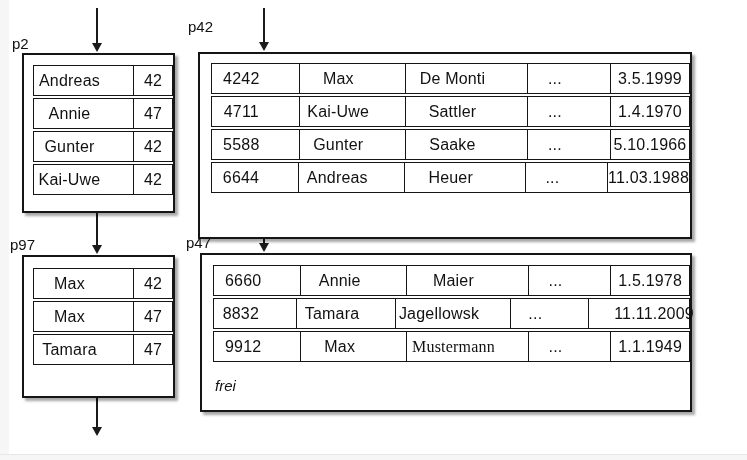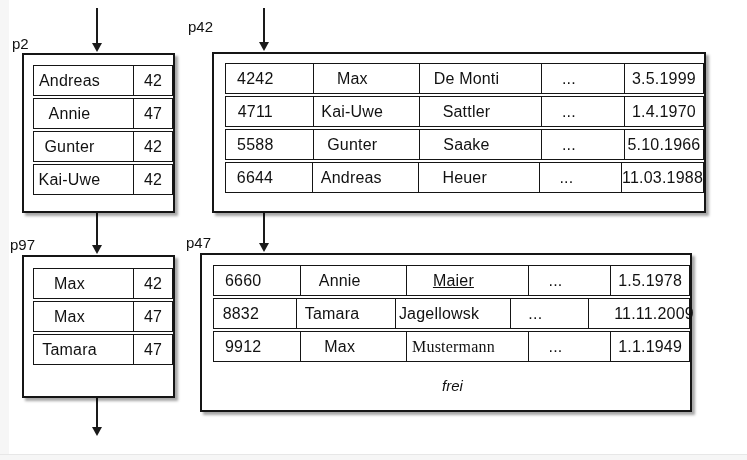--- a/index.html
+++ b/index.html
@@ -17,21 +17,21 @@
   .tbl{display:block;}
   .row{
     display:flex;border:1.5px solid #151515;box-sizing:border-box;
     height:31px;margin-bottom:2px;background:#ffffff;
   }
   .cell{
     display:flex;align-items:center;justify-content:center;
     box-sizing:border-box;font-size:16px;letter-spacing:0.2px;
   }
   .cell + .cell{border-left:1.5px solid #151515;margin-left:28px;}
-  .free-label{font-size:15px;font-style:italic;text-align:center;}
+  .free-label{font-size:15px;font-style:italic;}
   .vline{position:absolute;width:2px;background:#1a1a1a;}
   .ahead{
     position:absolute;width:0;height:0;
     border-left:5px solid transparent;border-right:5px solid transparent;
     border-top:9px solid #1a1a1a;
   }
 </style>
 </head>
 <body>
 
@@ -71,21 +71,21 @@
           <div class="cell" style="width: 46px;">42</div>
         </div>
         <div class="row">
           <div class="cell" style="width: 84px;">Kai-Uwe</div>
           <div class="cell" style="width: 46px;">42</div>
         </div>
       </div>
   </div>
 
   <div class="page-label" style="left:188px;top:18px">p42</div>
-  <div class="page-box" style="left:212px;top:52px;width:494px;height:161px">
+  <div class="page-box" style="left:198px;top:52px;width:494px;height:187px">
     <div class="tbl" style="margin:9px 0 0 11px">
         <div class="row">
           <div class="cell" style="width: 75px;">4242</div>
           <div class="cell" style="width: 100px;">Max</div>
           <div class="cell" style="width: 120px;">De Monti</div>
           <div class="cell" style="width: 70px;">...</div>
           <div class="cell" style="width: 101px;">3.5.1999</div>
         </div>
         <div class="row">
           <div class="cell" style="width: 75px;">4711</div>
@@ -128,21 +128,21 @@
         </div>
       </div>
   </div>
 
   <div class="page-label" style="left:186px;top:234px">p47</div>
   <div class="page-box" style="left:200px;top:253px;width:492px;height:159px">
     <div class="tbl" style="margin:10px 0 0 11px">
         <div class="row">
           <div class="cell" style="width: 75px;">6660</div>
           <div class="cell" style="width: 100px;">Annie</div>
-          <div class="cell" style="width: 120px; text-decoration: underline;">Maier</div>
+          <div class="cell" style="width: 120px;">Maier</div>
           <div class="cell" style="width: 70px;">...</div>
           <div class="cell" style="width: 101px;">1.5.1978</div>
         </div>
         <div class="row">
           <div class="cell" style="width: 75px;">8832</div>
           <div class="cell" style="width: 100px;">Tamara</div>
           <div class="cell" style="width: 120px;">Jagellowsk</div>
           <div class="cell" style="width: 70px;">...</div>
           <div class="cell" style="width: 101px; padding-left: 30px;">11.11.2009</div>
         </div>

